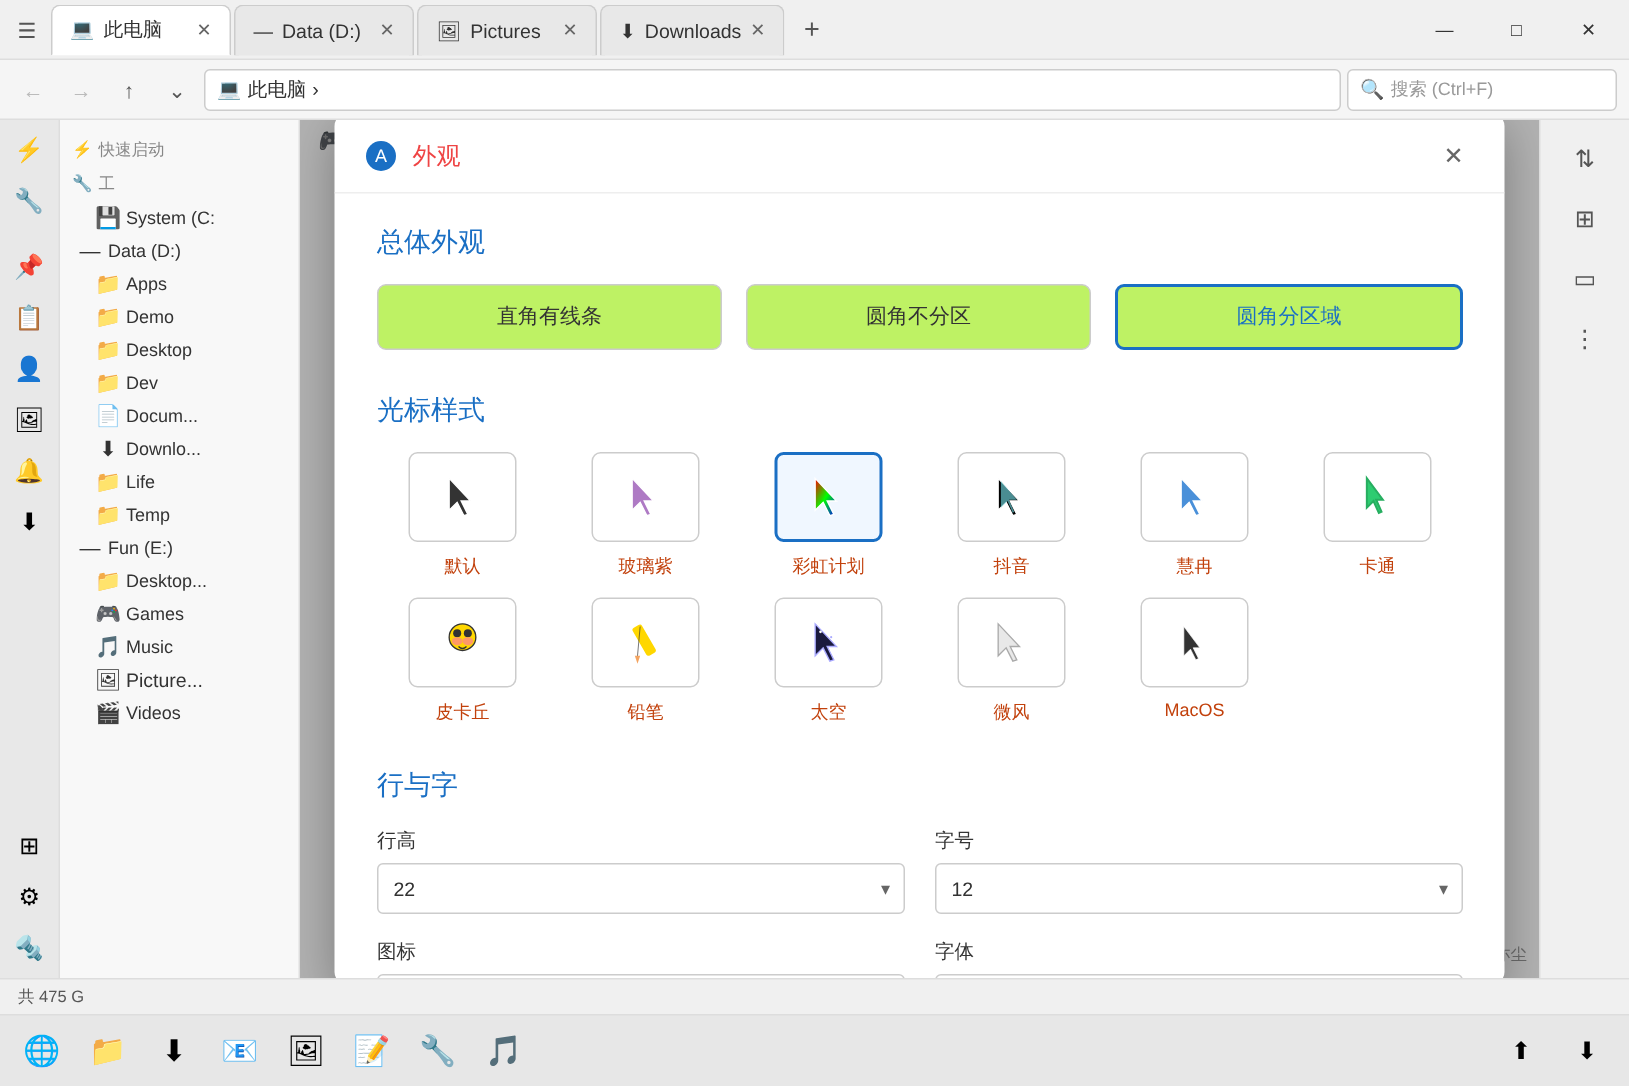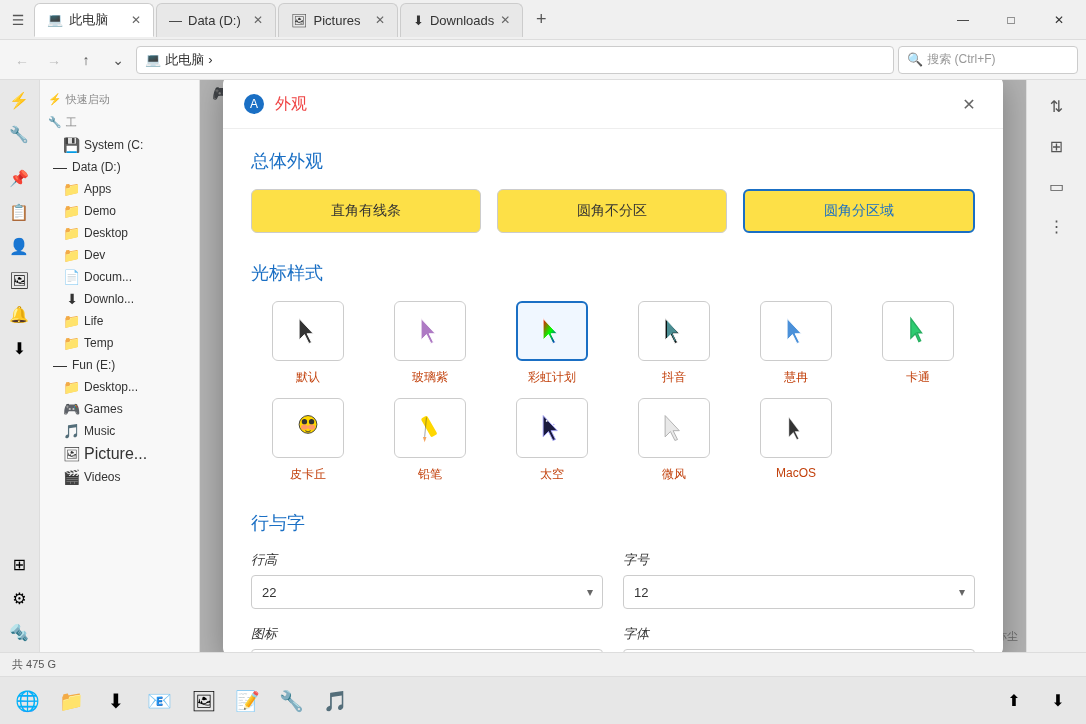--- a/index.html
+++ b/index.html
@@ -47,32 +47,32 @@
     .modal-logo { width: 22px; height: 22px; }
     .modal-title { font-size: 16px; color: #ef4444; font-weight: 500; flex: 1; }
     .modal-close { width: 28px; height: 28px; display: flex; align-items: center; justify-content: center; border-radius: 4px; cursor: pointer; font-size: 16px; color: #666; border: none; background: transparent; }
     .modal-body { padding: 20px 28px; overflow-y: auto; flex: 1; }
 
     
     .section-title { font-size: 18px; color: #1a6fc4; font-weight: 500; margin-bottom: 16px; }
 
     
     .appearance-buttons { display: flex; gap: 16px; margin-bottom: 28px; }
-    .appearance-btn { flex: 1; height: 44px; border: 1.5px solid #ccc; border-radius: 6px; background: #fde047; font-size: 14px; color: #333; cursor: pointer; display: flex; align-items: center; justify-content: center; }
+    .appearance-btn { flex: 1; height: 44px; border: 1.5px solid #ccc; border-radius: 6px; background: #bef264; font-size: 14px; color: #333; cursor: pointer; display: flex; align-items: center; justify-content: center; }
     .appearance-btn.selected { border: 2px solid #1a6fc4; color: #1a6fc4; }
 
     
     .cursor-grid { display: grid; grid-template-columns: repeat(6, 1fr); gap: 12px 8px; margin-bottom: 28px; }
     .cursor-item { display: flex; flex-direction: column; align-items: center; gap: 8px; cursor: pointer; }
     .cursor-icon-box { width: 72px; height: 60px; border: 1.5px solid #ccc; border-radius: 6px; display: flex; align-items: center; justify-content: center; background: #fff; }
     .cursor-icon-box.selected { border: 2px solid #1a6fc4; background: #f0f7ff; }
     .cursor-label { font-size: 12px; color: #c2410c; }
     .form-row { display: flex; gap: 20px; margin-bottom: 16px; }
     .form-group { flex: 1; display: flex; flex-direction: column; gap: 6px; }
-    .form-label { font-size: 13px; color: #333; font-style: italic; }
+    .form-label { font-size: 13px; color: #333; }
     .form-select { width: 100%; height: 34px; border: 1px solid #ccc; border-radius: 4px; padding: 0 28px 0 10px; font-size: 13px; color: #333; background: #fff; appearance: none; cursor: pointer; }
     .select-wrapper { position: relative; }
     .select-wrapper::after { content: '▾'; position: absolute; right: 10px; top: 50%; transform: translateY(-50%); font-size: 12px; color: #666; pointer-events: none; }
 
     
     .right-panel { width: 60px; background: #f0f0f0; border-left: 1px solid #ddd; display: flex; flex-direction: column; align-items: center; padding: 8px 0; gap: 4px; }
     .rp-icon { width: 36px; height: 36px; display: flex; align-items: center; justify-content: center; border-radius: 4px; cursor: pointer; font-size: 16px; color: #555; }
 
     
     .win-controls { display: flex; align-items: center; gap: 2px; margin-left: auto; }
@@ -224,21 +224,21 @@
           <div class="sidebar-item" style="padding-left: 24px;">
             <span class="s-icon">🎮</span>
             <span style="font-size:12px">Games</span>
           </div>
           <div class="sidebar-item" style="padding-left: 24px;">
             <span class="s-icon">🎵</span>
             <span style="font-size:12px">Music</span>
           </div>
           <div class="sidebar-item" style="padding-left: 24px;">
             <span class="s-icon">🖼</span>
-            <span style="font-size:16px">Picture...</span>
+            <span style="font-size:13px">Picture...</span>
           </div>
           <div class="sidebar-item" style="padding-left: 24px;">
             <span class="s-icon">🎬</span>
             <span style="font-size:12px">Videos</span>
           </div>
         </div>
     </div>
 
     <div class="file-area">
       <div id="file-items-container">

